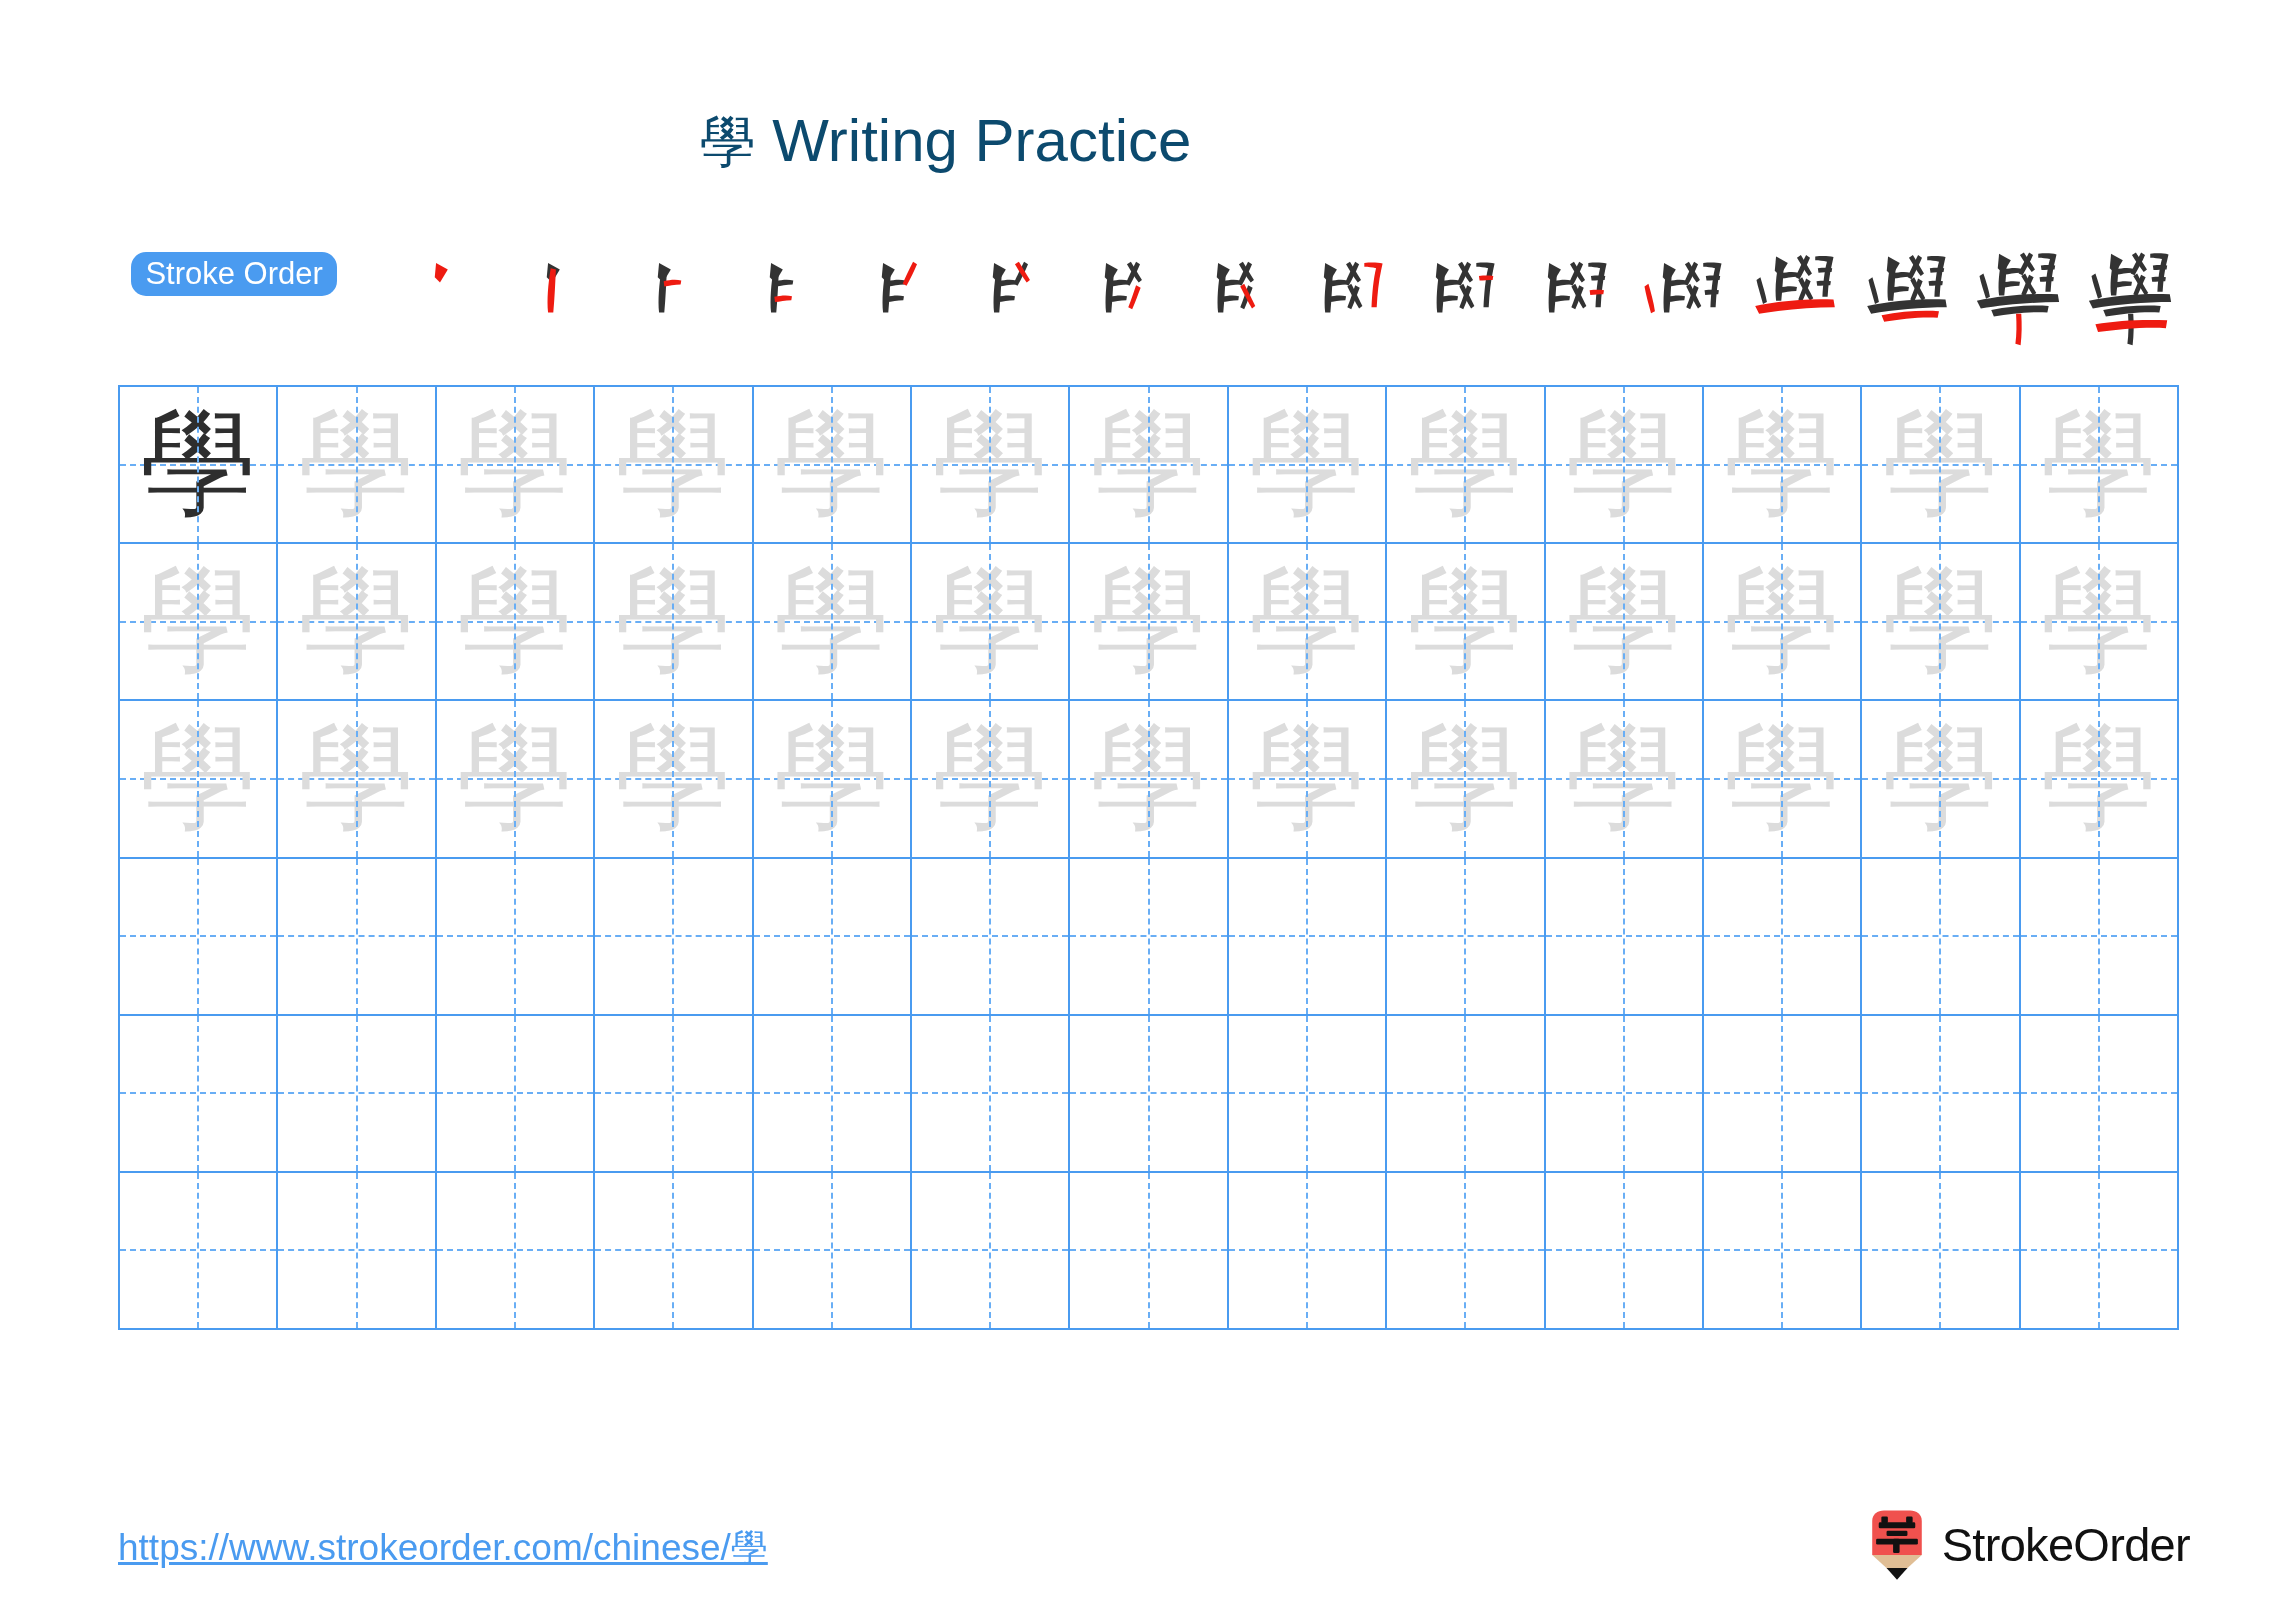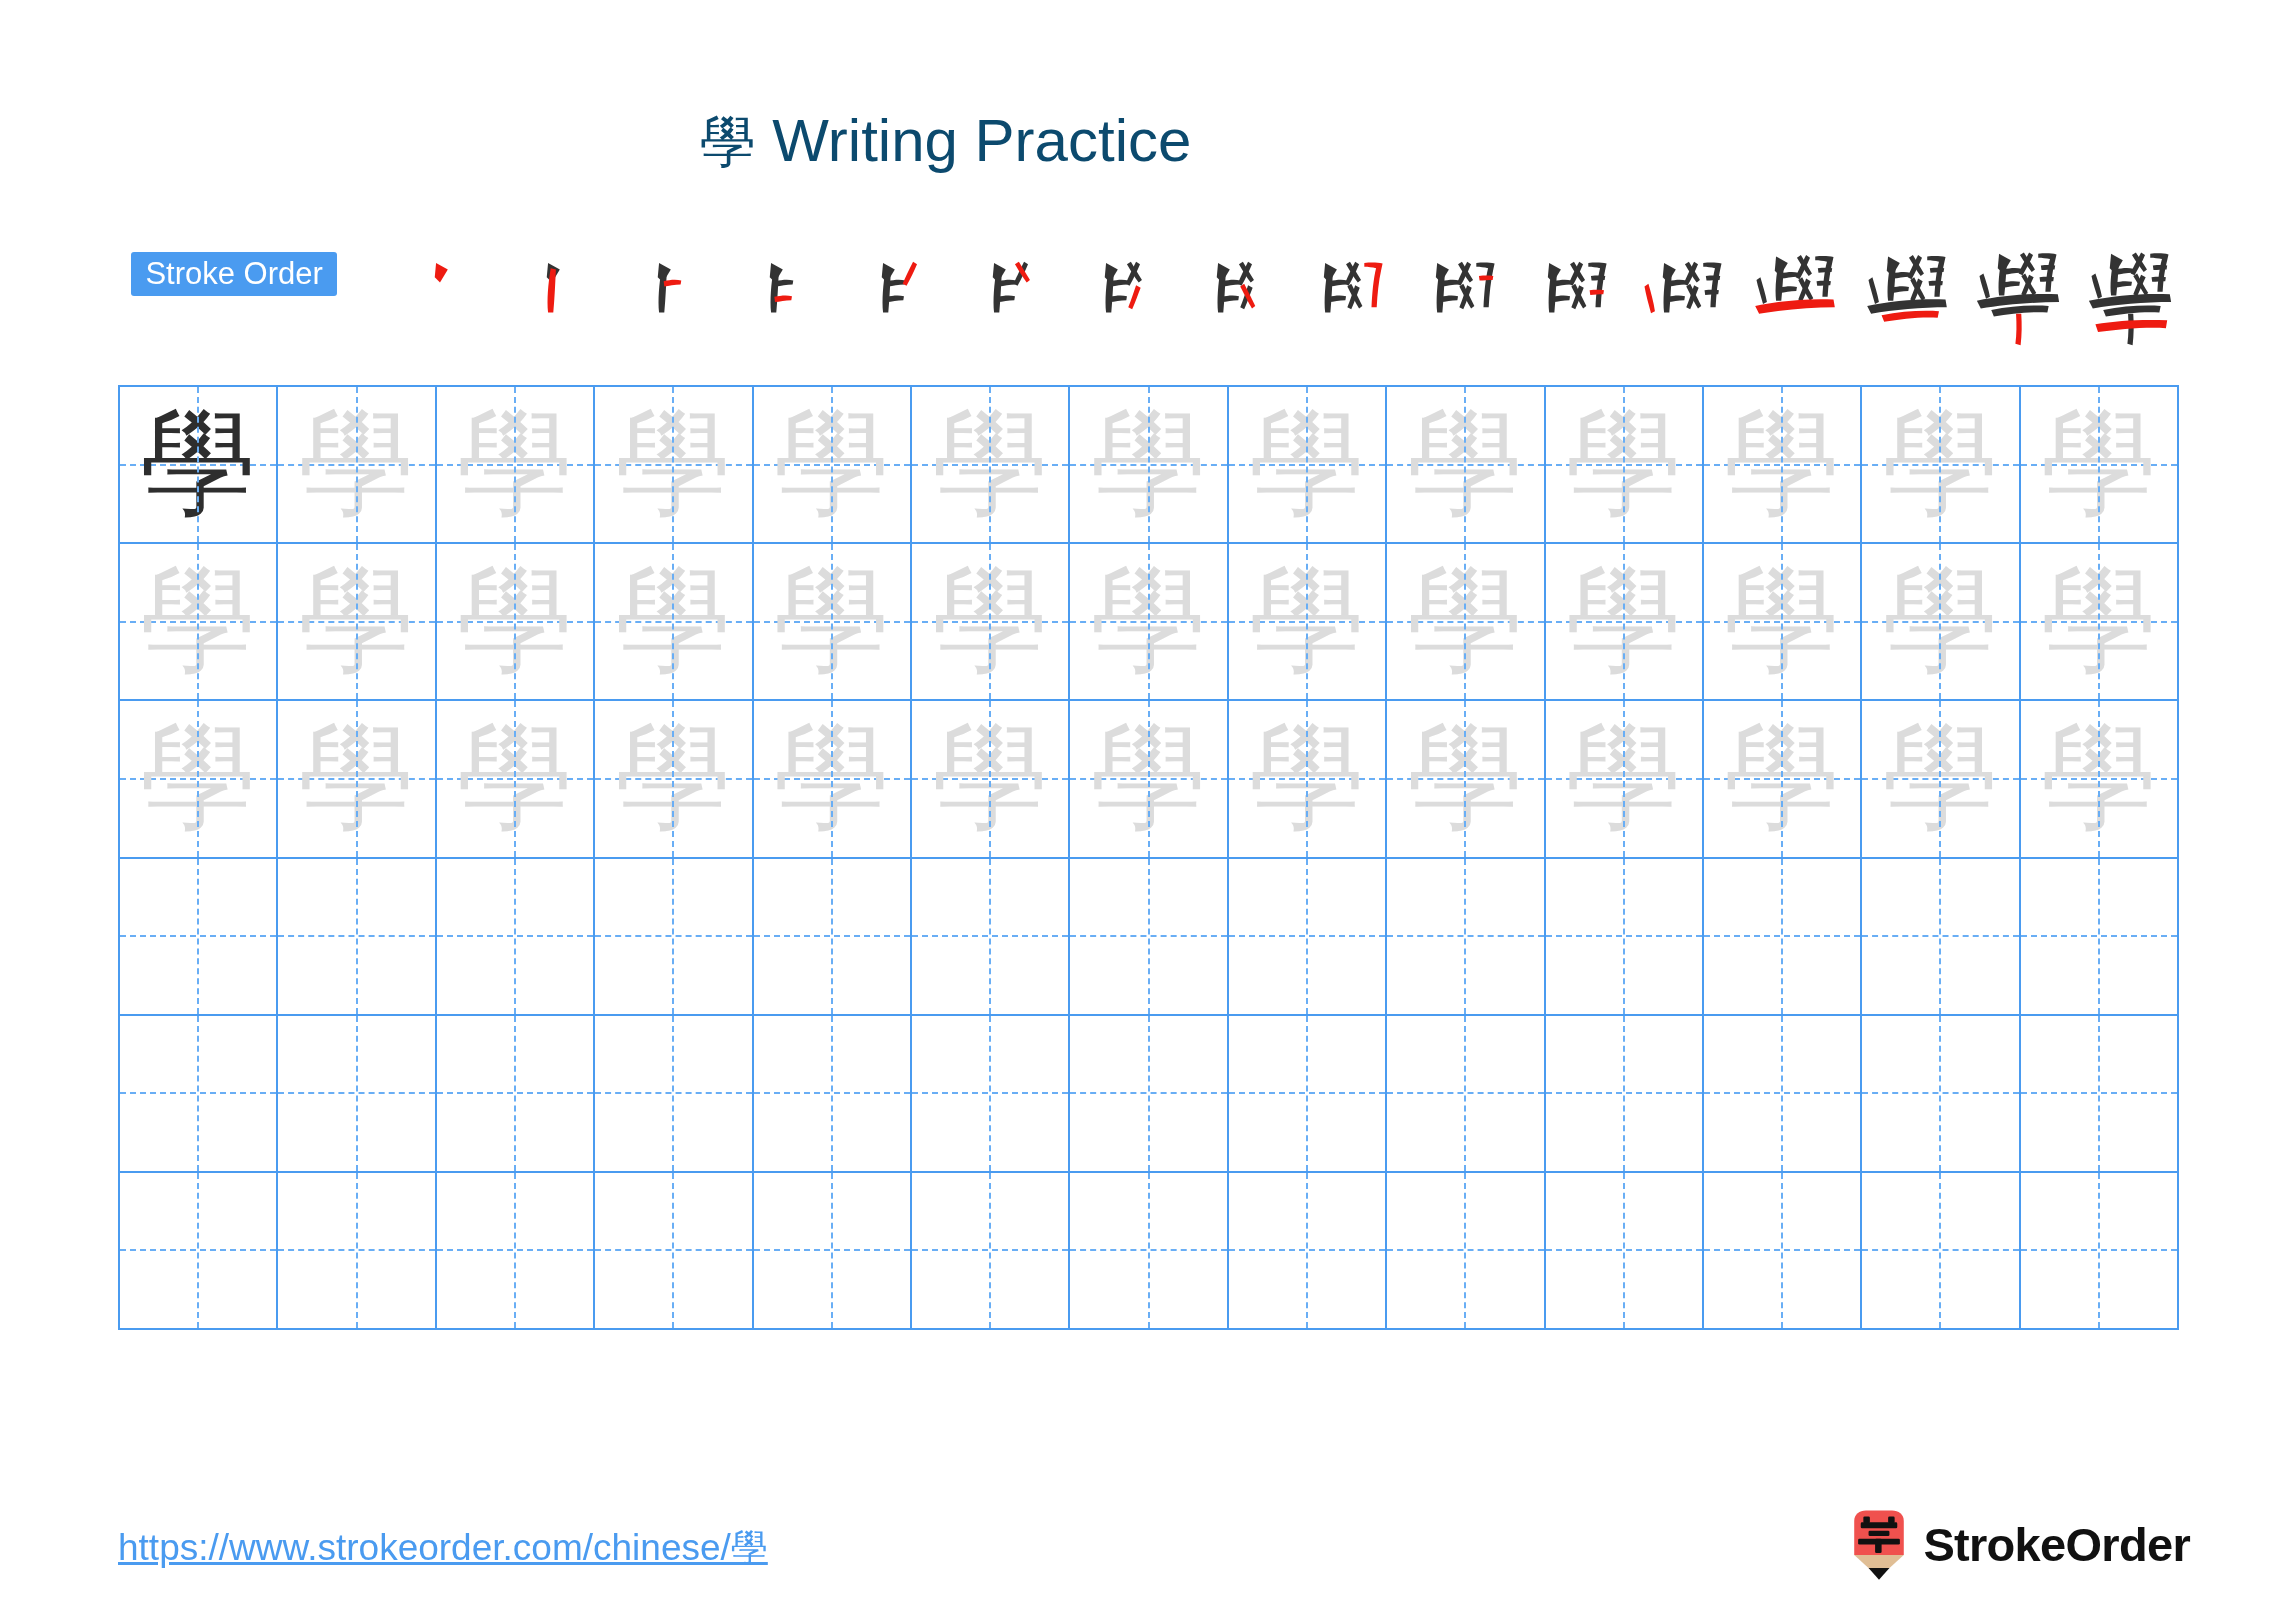--- a/index.html
+++ b/index.html
@@ -45,21 +45,21 @@
   #stroke-order-badge {
     position: absolute;
     left: 0;
     top: 0;
     height: 44px;
     line-height: 44px;
     padding: 0 14.4px;
     background: #4A9BF0;
     color: #ffffff;
     font-size: 31px;
-    border-radius: 3px;
+    border-radius: 15px;
     white-space: nowrap;
     box-sizing: border-box;
   }
   #stroke-steps {
     position: absolute;
     left: 275px;
     top: -23px;
     width: 1773px;
     height: 124px;
     display: flex;
@@ -160,21 +160,21 @@
     gap: 14.4px;
   }
   #brand-logo-icon {
     width: 60px;
     height: 71px;
     flex: 0 0 auto;
   }
   #brand-name {
     font-size: 47px;
     line-height: 54px;
-    font-weight: bold;
+    font-weight: normal;
     color: #111111;
     white-space: nowrap;
     letter-spacing: -0.7px;
   }
 </style>
 </head>
 <body>
 
 <div id="page-title">
   <span class="han">學</span><span> Writing Practice</span>

